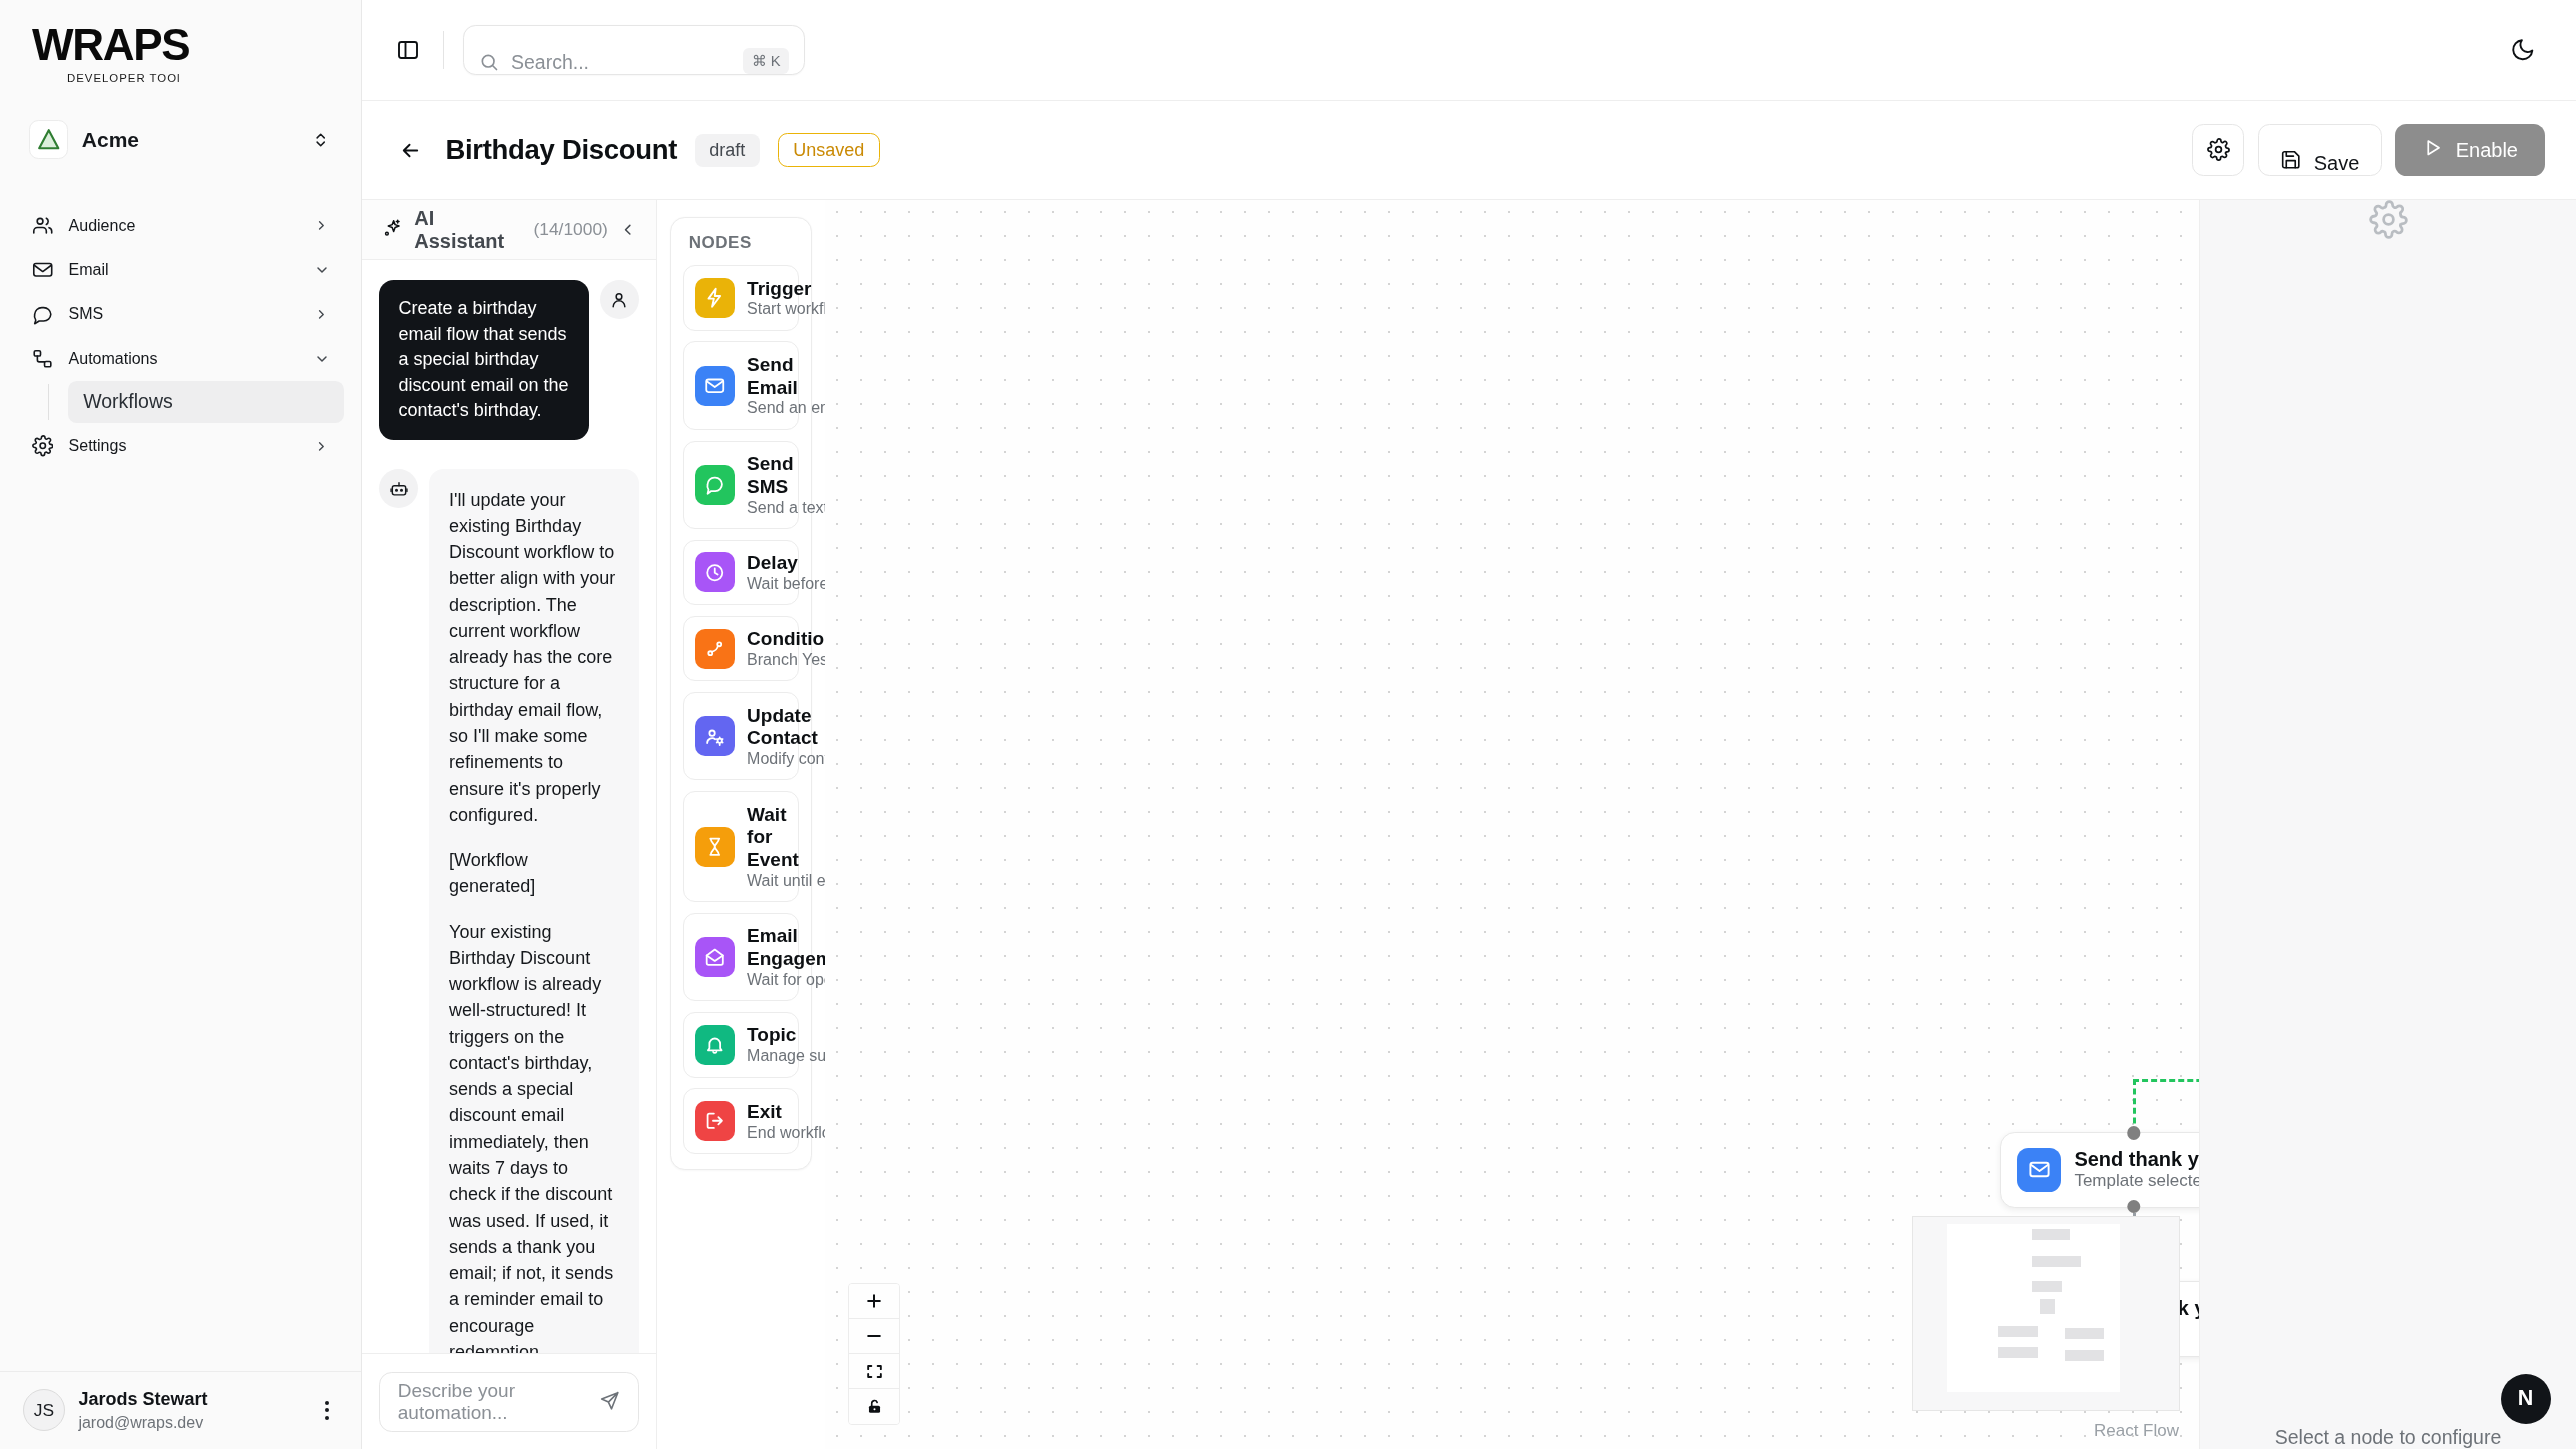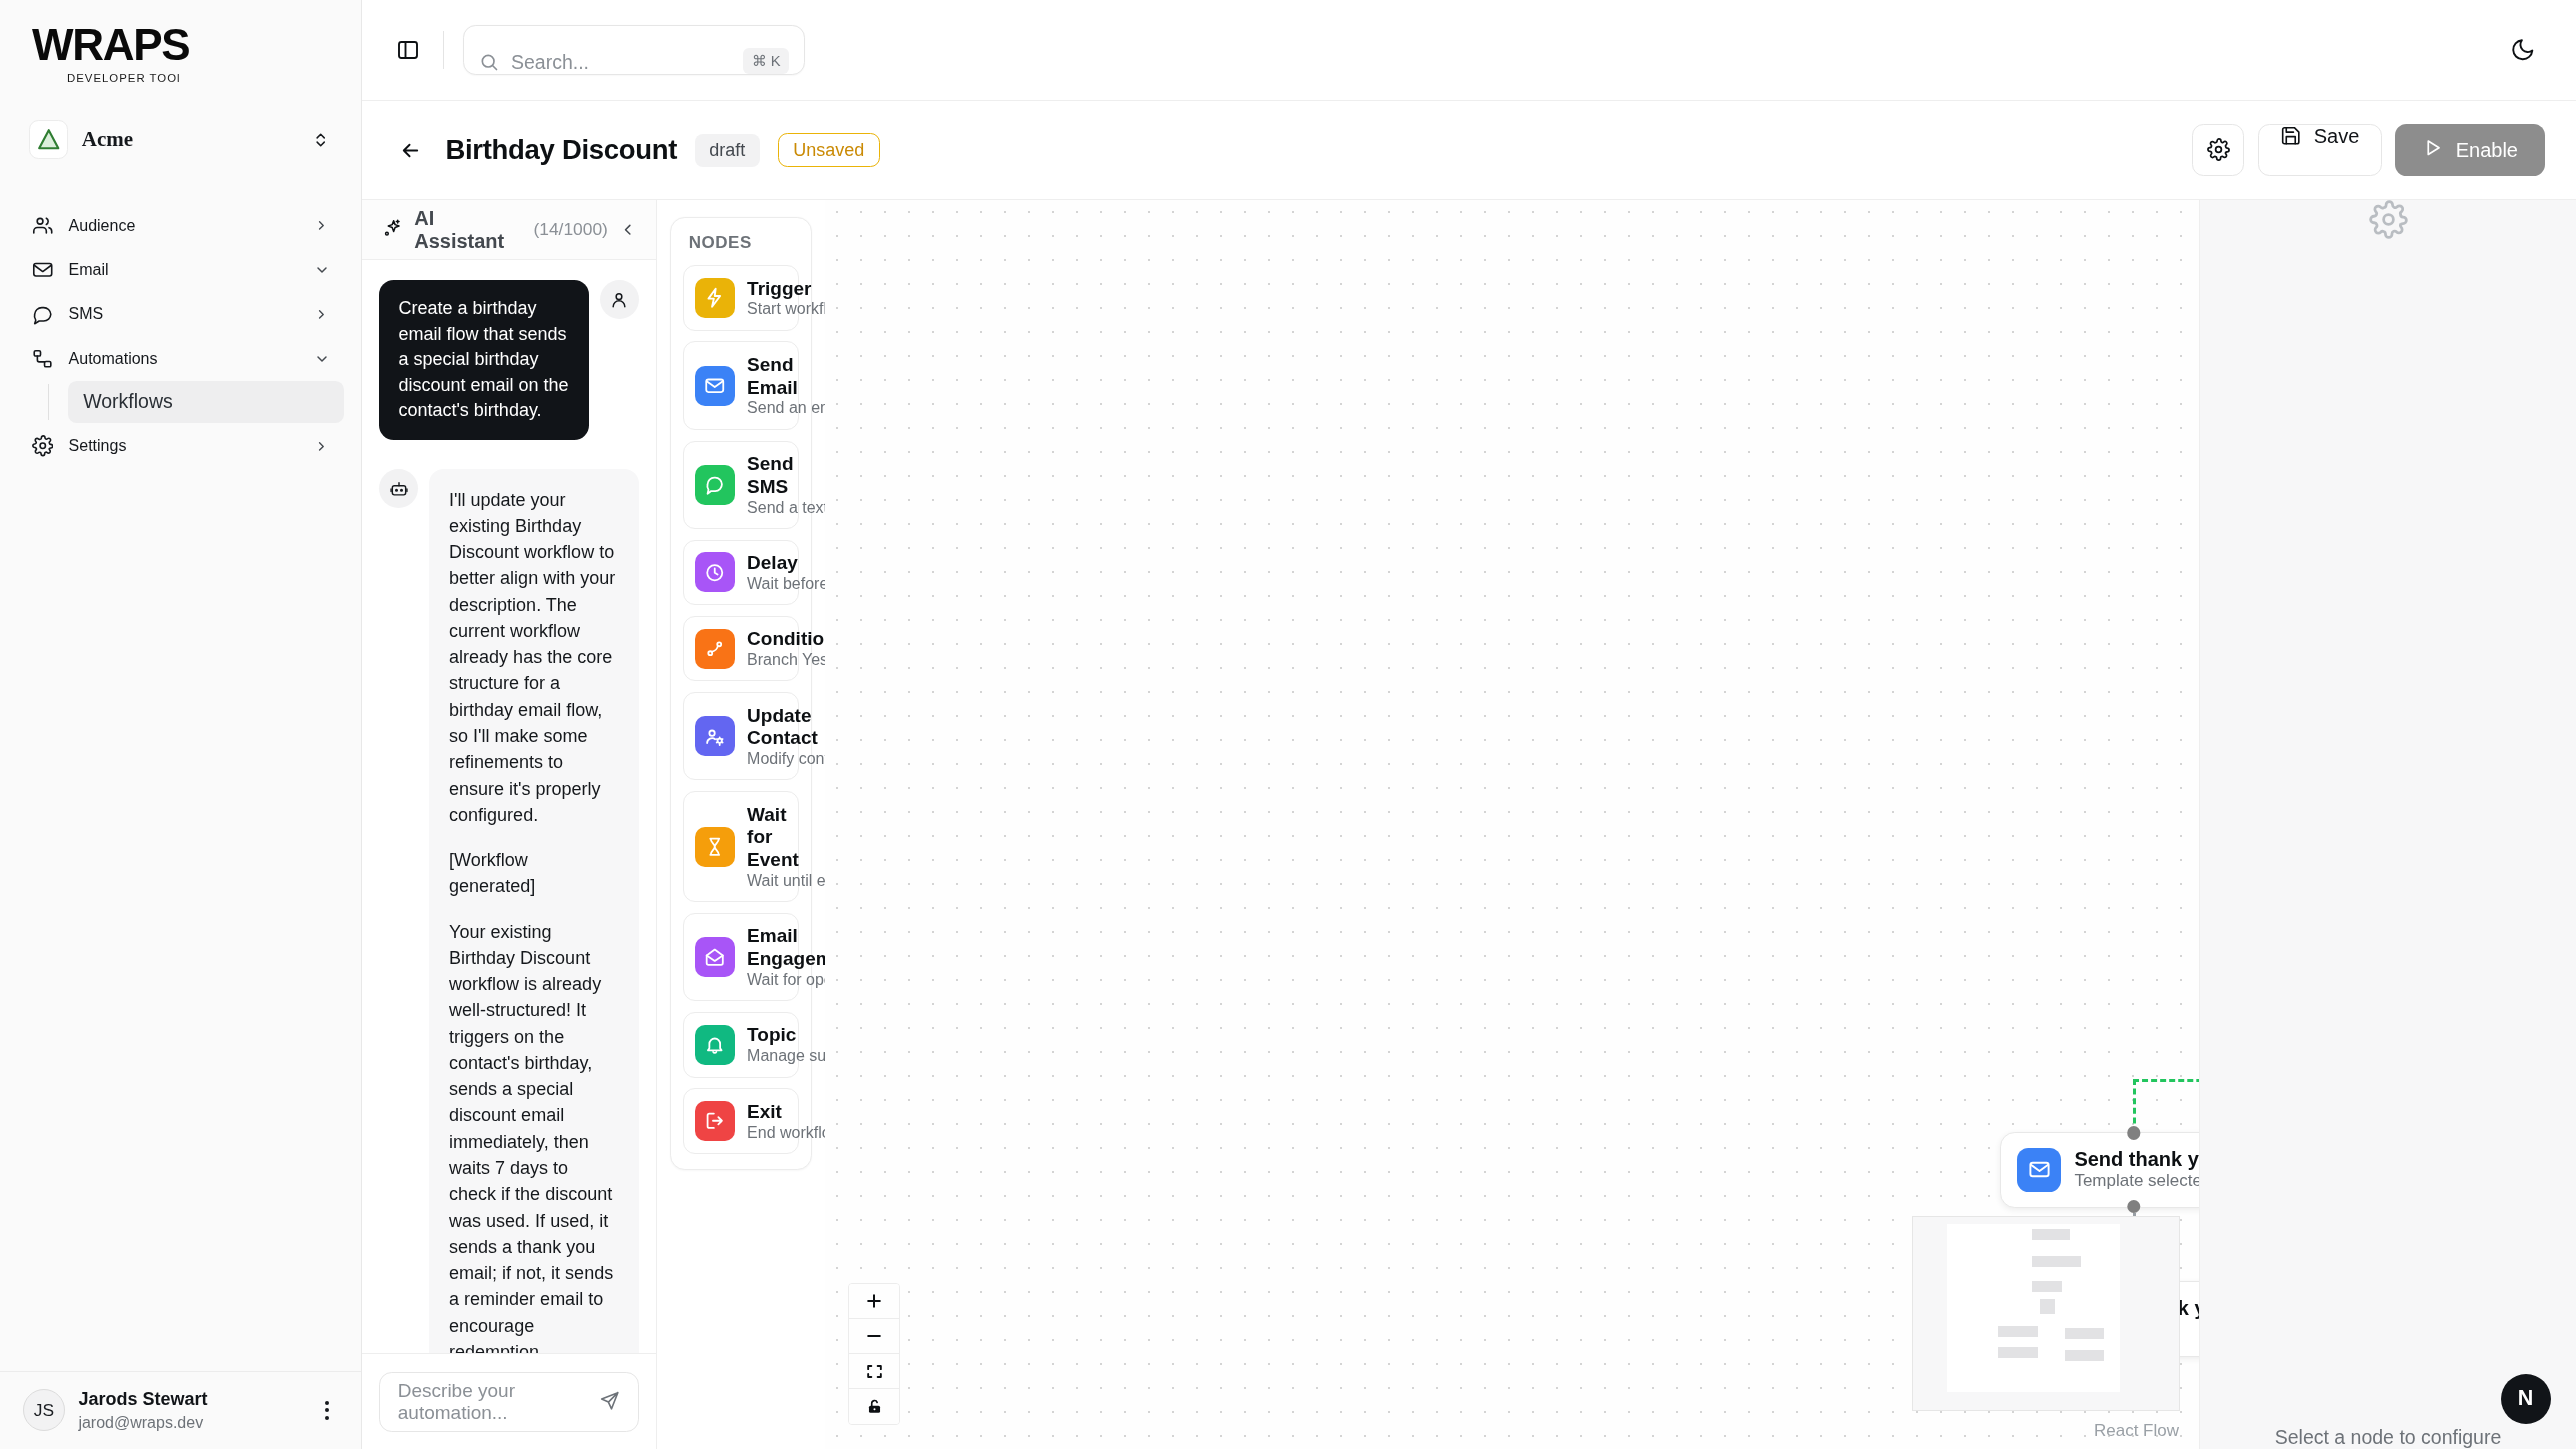--- a/index.html
+++ b/index.html
@@ -22,21 +22,21 @@
   .logo-word {
     font-size: 44px; font-weight: 700; letter-spacing: -1.3px; line-height: 1;
     color: #0a0a0a; font-family: "Liberation Sans", sans-serif;
   }
   .logo-sub {
     font-size: 11.4px; letter-spacing: 1px; color: #1a1a1a;
     margin-top: 4.7px; margin-left: 35px; font-weight: 500;
   }
   .workspace {
     margin: 27px 17.4px 0 17.4px; padding: 9.4px 12px;
-    display: flex; align-items: center; gap: 13.4px; border-radius: 9.4px; font-family: Liberation Serif, serif;
+    display: flex; align-items: center; gap: 13.4px; border-radius: 9.4px;
   }
   .ws-logo {
     width: 39px; height: 39px; border-radius: 9.4px; background: #ffffff;
     border: 0.7px solid #ececec; display: flex; align-items: center; justify-content: center;
   }
   .ws-name { font-size: 21px; font-weight: 600; flex: 1; color: #15181c; }
   .ws-chev { width: 20px; color: #15181c; display:flex; align-items:center; }
 
   .nav { margin-top: 35px; padding: 0 17.4px; flex: 1; }
   .nav-item {
@@ -109,21 +109,21 @@
     border: 1.3px solid #eab308; color: #ca8a04; border-radius: 9.4px;
     padding: 5.4px 14.8px; font-size: 18px; background: #fff;
   }
   .sub-right { margin-left: auto; display: flex; align-items: center; gap: 13.4px; }
   .btn-sq {
     width: 52px; height: 52px; border: 0.7px solid #e6e6e6; border-radius: 11.4px;
     background: #fff; display: flex; align-items: center; justify-content: center; cursor: pointer;
   }
   .btn-save {
     height: 52px; border: 0.7px solid #e6e6e6; border-radius: 11.4px; background: #fff;
-    display: flex; align-items: flex-start; gap: 12px; padding: 0 21.5px; cursor: pointer;
+    display: flex; align-items: flex-end; gap: 12px; padding: 0 21.5px; cursor: pointer;
     font-size: 20px; font-weight: 500; color: #111418;
   }
   .btn-enable {
     height: 52px; border-radius: 11.4px; background: #8d8d8d; color: #fff;
     display: flex; align-items: center; gap: 12px; padding: 0 27px; cursor: pointer;
     font-size: 20px; font-weight: 500; border: none;
   }
 
   .body-row { flex: 1; display: flex; min-height: 0; }
 

